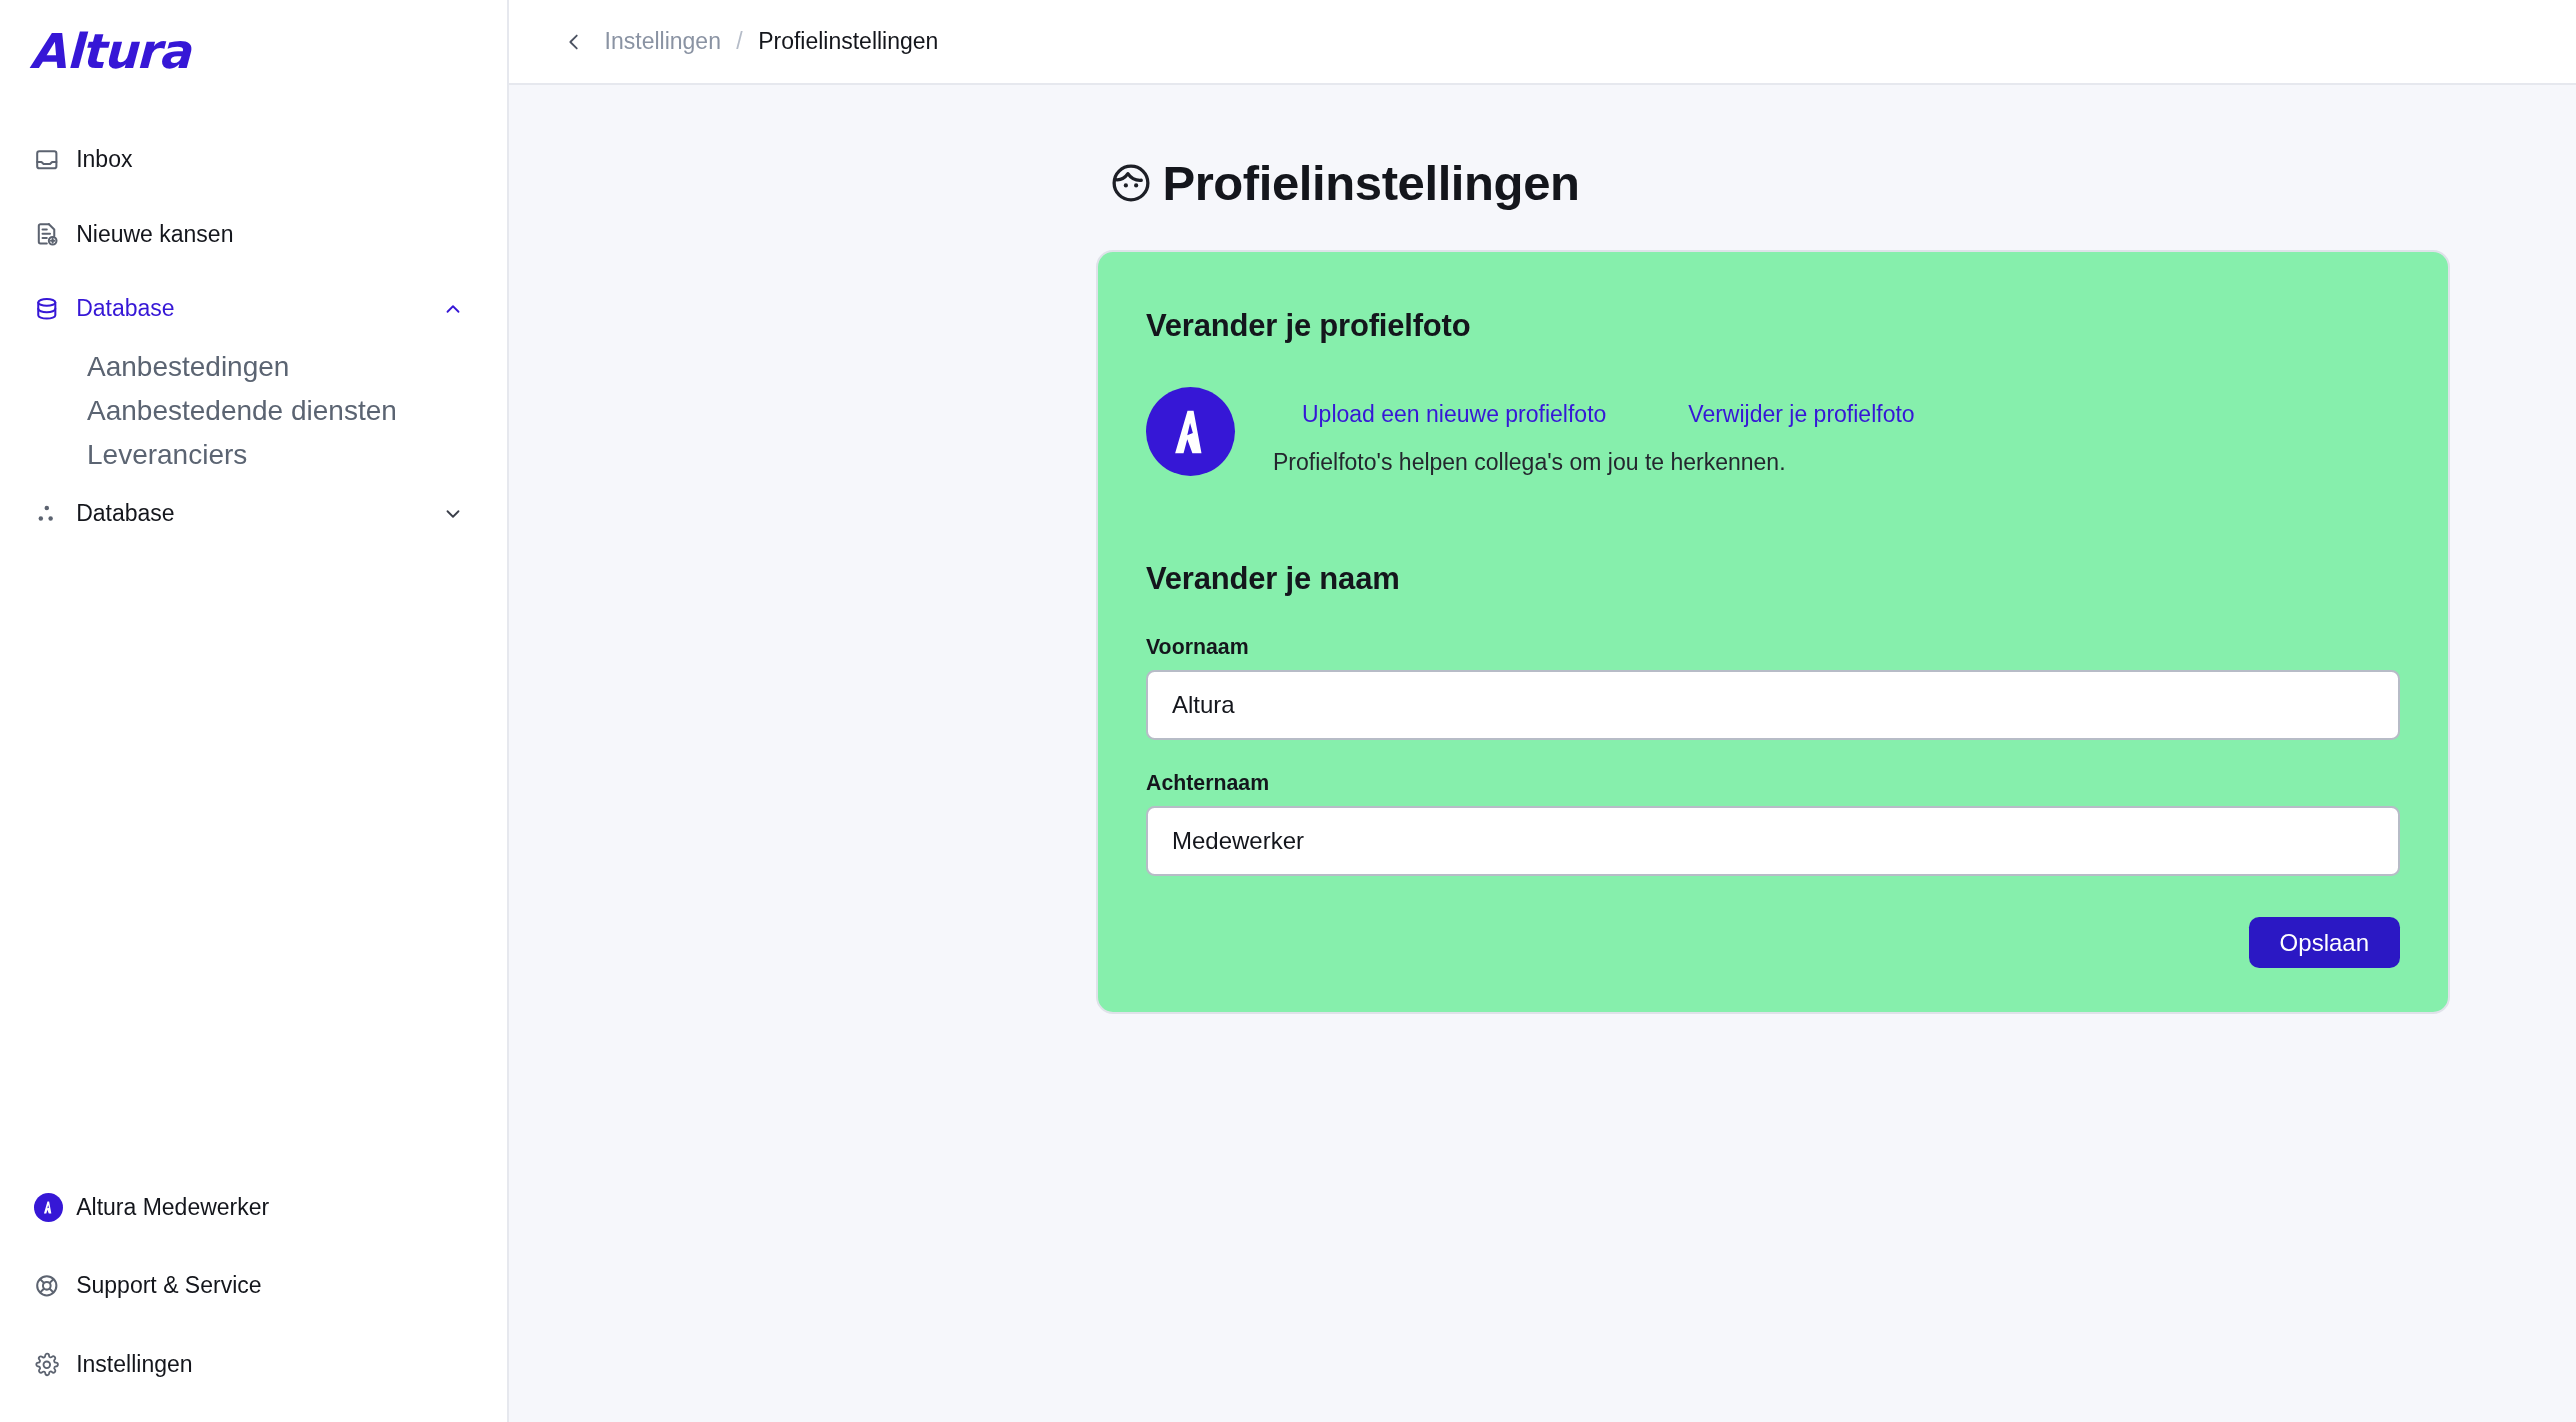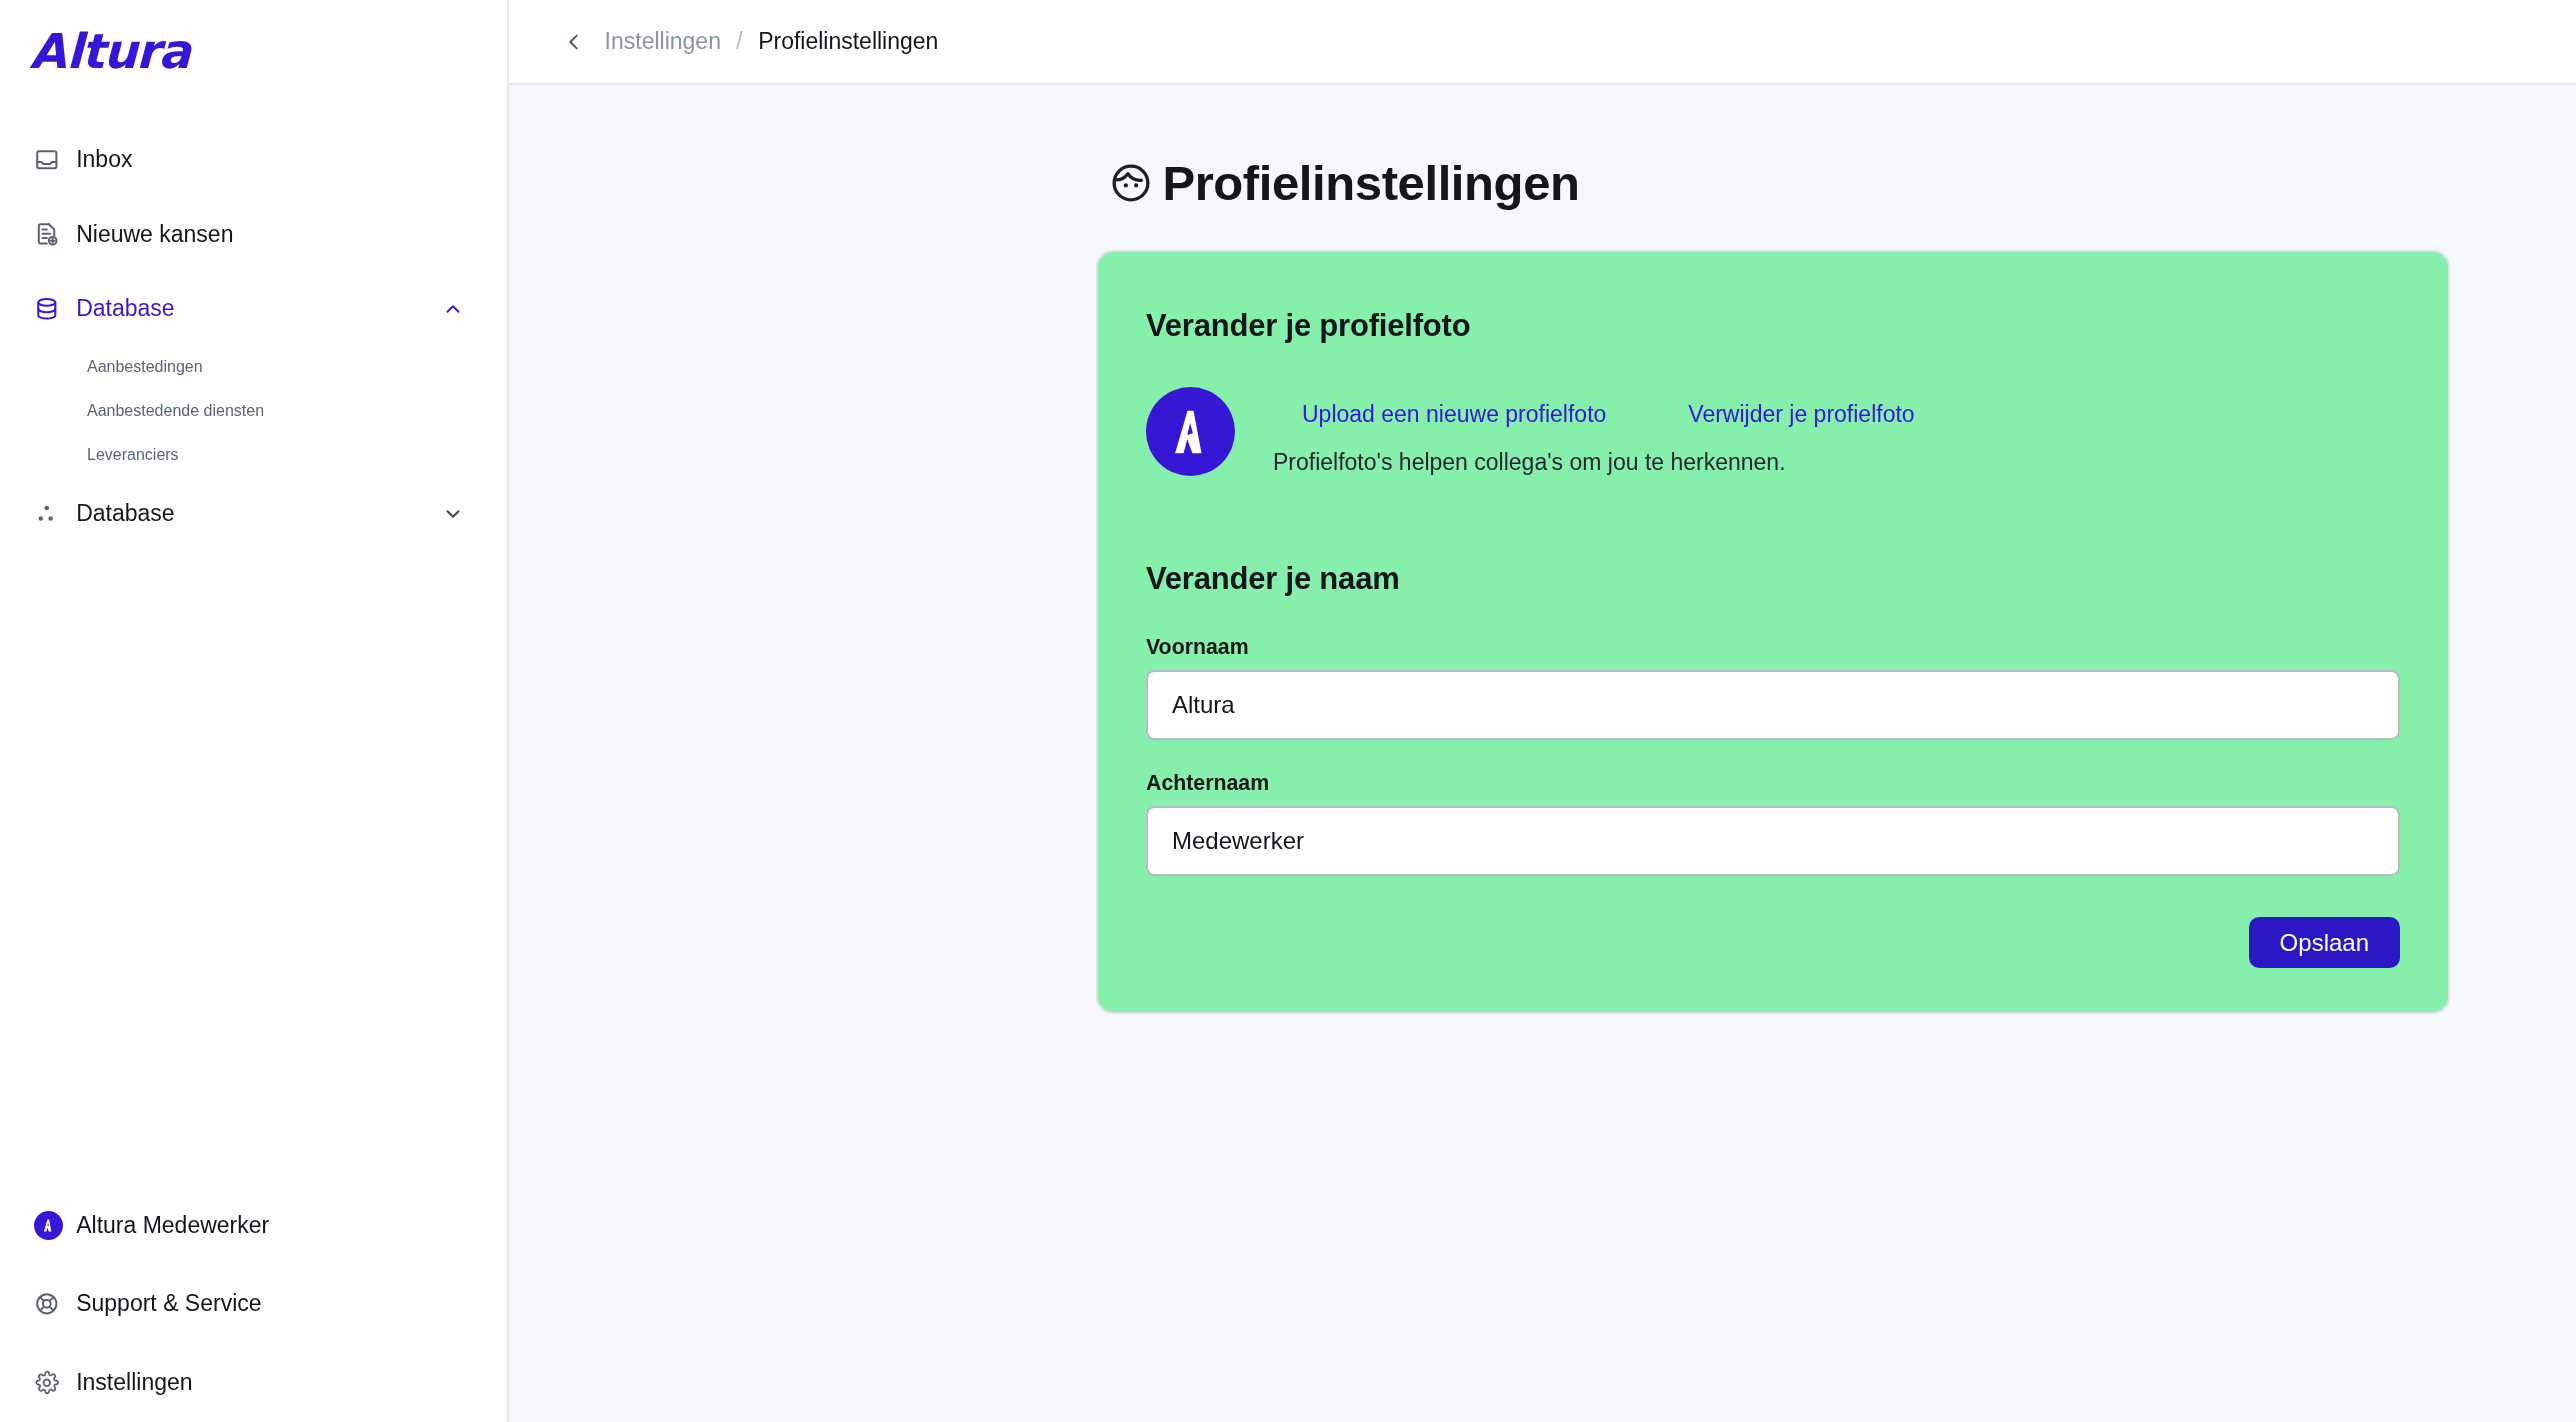--- a/index.html
+++ b/index.html
@@ -81,28 +81,28 @@
   .nav-spacer-16 { height: 12px; }
 
   .sub-item {
     display: flex;
     align-items: center;
     height: 44px;
     padding-left: 87px;
     cursor: pointer;
   }
   .sub-item .sub-label {
-    font-size: 16px;
+    font-size: 28px;
     color: #5b6472;
     white-space: nowrap;
   }
 
   .sidebar-bottom {
     margin-top: auto;
-    padding-bottom: 14px;
+    padding-bottom: 32px;
   }
   .bottom-item {
     display: flex;
     align-items: center;
     height: 53px;
     padding: 0 34px;
     cursor: pointer;
   }
   .bottom-item .nav-icon {
     width: 32px;

